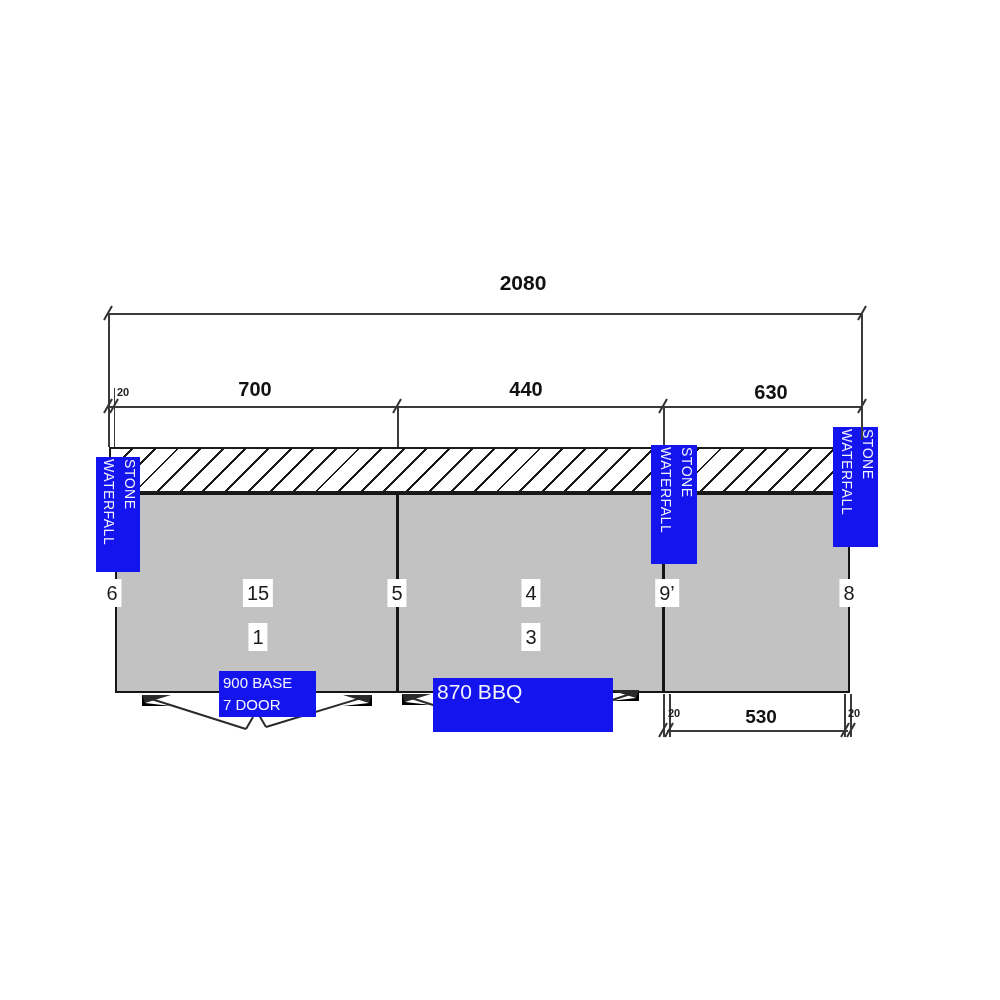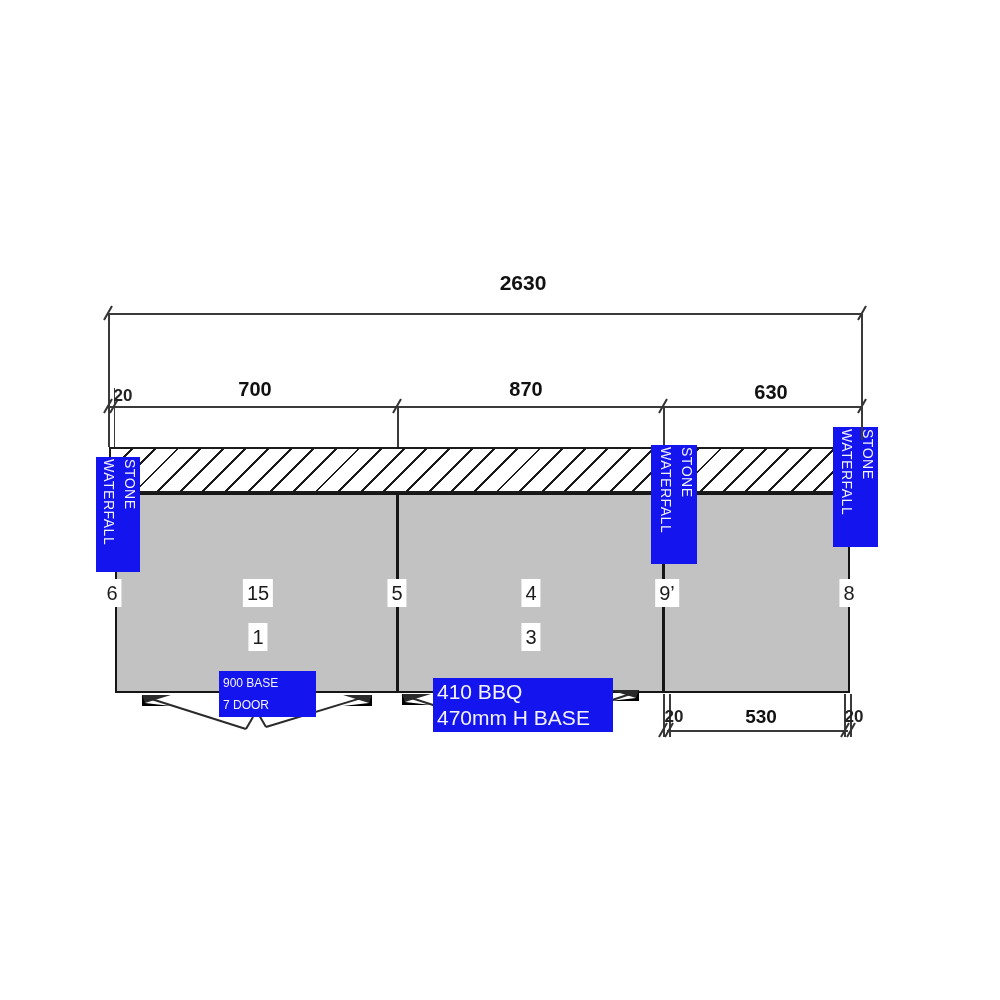--- a/index.html
+++ b/index.html
@@ -5,21 +5,21 @@
   html,body{margin:0;padding:0;background:#ffffff;}
   #stage{
     position:relative;width:1000px;height:1000px;background:#ffffff;overflow:hidden;
     font-family:"Liberation Sans", sans-serif;
     --blue:#1414ee; --gray:#c2c2c2; --line:#222222;
   }
   .hln{position:absolute;height:1.6px;background:#3a3a3a;z-index:2;}
   .vln{position:absolute;width:1.6px;background:#3a3a3a;z-index:2;}
   .tick{position:absolute;width:2px;height:16px;background:#333;transform:rotate(30deg);z-index:2;}
   .dimtext{position:absolute;font-weight:bold;color:#111;transform:translateX(-50%);white-space:nowrap;z-index:3;}
-  .smalldim{position:absolute;font-size:17px;font-weight:600;color:#222;transform:translateX(-50%);z-index:3;white-space:nowrap;padding-left:14px;}
+  .smalldim{position:absolute;font-size:11px;font-weight:600;color:#222;transform:translateX(-50%);z-index:3;white-space:nowrap;padding-left:14px;}
   .hatch{position:absolute;left:109px;top:447px;width:752px;height:46px;box-sizing:border-box;
     border:2px solid #1b1b1b;
     background:repeating-linear-gradient(135deg,#ffffff 0 14px,#1b1b1b 14px 16px);z-index:1;}
   .cabinet{position:absolute;left:115px;top:493px;width:735px;height:200px;box-sizing:border-box;
     background:var(--gray);border:2.5px solid #161616;z-index:1;}
   .divider{position:absolute;background:#161616;z-index:1;}
   .doorline{position:absolute;height:2px;background:#2a2a2a;transform-origin:0 50%;z-index:2;}
   .wedge{position:absolute;width:0;height:0;border-style:solid;z-index:2;}
   .marker{position:absolute;background:#ffffff;color:#1c1c1c;font-size:20px;line-height:24px;
     padding:2px 4px;transform:translate(-50%,-50%);z-index:3;white-space:nowrap;}
@@ -31,37 +31,37 @@
   .overlayln{z-index:5;}
 </style>
 </head>
 <body>
 
 <div id="stage" style="--blue: #1414ee; --gray: #c2c2c2; --line: #222222;">
 
   <div class="hln" style="left:108px;top:313px;width:754px;"></div>
   <div class="tick" style="left:107px;top:305px;"></div>
   <div class="tick" style="left:861px;top:305px;"></div>
-  <div class="dimtext" style="left:523px;top:271px;font-size:21px;">2630</div>
+  <div class="dimtext" style="left:523px;top:271px;font-size:21px;">2080</div>
 
   <div class="vln" style="left:108px;top:313px;height:134px;"></div>
   <div class="vln" style="left:113.5px;top:388px;height:59px;"></div>
   <div class="vln overlayln" style="left:861px;top:313px;height:127px;"></div>
   <div class="vln" style="left:397px;top:406px;height:41px;"></div>
   <div class="vln" style="left:663px;top:406px;height:41px;"></div>
 
   <div class="hln" style="left:108px;top:406px;width:754px;"></div>
   <div class="tick" style="left:107px;top:398px;"></div>
   <div class="tick" style="left:113px;top:398px;"></div>
   <div class="tick" style="left:396px;top:398px;"></div>
   <div class="tick" style="left:662px;top:398px;"></div>
   <div class="tick" style="left:861px;top:398px;"></div>
   <div class="smalldim" style="left:116px;top:386px;">20</div>
   <div class="dimtext" style="left:255px;top:378px;font-size:20px;">700</div>
-  <div class="dimtext" style="left:526px;top:378px;font-size:20px;">870</div>
+  <div class="dimtext" style="left:526px;top:378px;font-size:20px;">440</div>
   <div class="dimtext" style="left:771px;top:381px;font-size:20px;">630</div>
 
   <div class="hatch"></div>
 
   <div class="cabinet"></div>
   <div class="divider" style="left:396px;top:493px;width:2.5px;height:200px;"></div>
   <div class="divider" style="left:662px;top:493px;width:3px;height:200px;"></div>
 
   <div class="doorline" style="left:142px;top:695px;width:109px;transform:rotate(17.6deg);"></div>
   <div class="doorline" style="left:246px;top:728px;width:14px;transform:rotate(-60deg);"></div>
@@ -90,27 +90,26 @@
 
   <div class="marker" style="left:112px;top:593px;">6</div>
   <div class="marker" style="left:258px;top:593px;">15</div>
   <div class="marker" style="left:397px;top:593px;">5</div>
   <div class="marker" style="left:531px;top:593px;">4</div>
   <div class="marker" style="left:667px;top:593px;">9’</div>
   <div class="marker" style="left:849px;top:593px;">8</div>
   <div class="marker" style="left:258px;top:637px;">1</div>
   <div class="marker" style="left:531px;top:637px;">3</div>
 
-  <div class="blabel" style="left:219px;top:671px;width:97px;height:46px;font-size:12px;line-height:22px;">
+  <div class="blabel" style="left:219px;top:671px;width:97px;height:46px;font-size:15px;line-height:22px;">
     <div>900 BASE</div>
     <div>7 DOOR</div>
   </div>
   <div class="blabel" style="left:433px;top:678px;width:180px;height:54px;font-size:21px;line-height:26px;">
-    <div>410 BBQ</div>
-    <div>470mm H BASE</div>
+    <div>870 BBQ</div>
   </div>
 
   <div class="vln" style="left:663px;top:694px;height:43px;"></div>
   <div class="vln" style="left:669px;top:694px;height:43px;"></div>
   <div class="vln" style="left:844px;top:694px;height:43px;"></div>
   <div class="vln" style="left:850px;top:694px;height:43px;"></div>
   <div class="hln" style="left:667px;top:730px;width:181px;"></div>
   <div class="tick" style="left:662px;top:722px;"></div>
   <div class="tick" style="left:668px;top:722px;"></div>
   <div class="tick" style="left:844px;top:722px;"></div>

